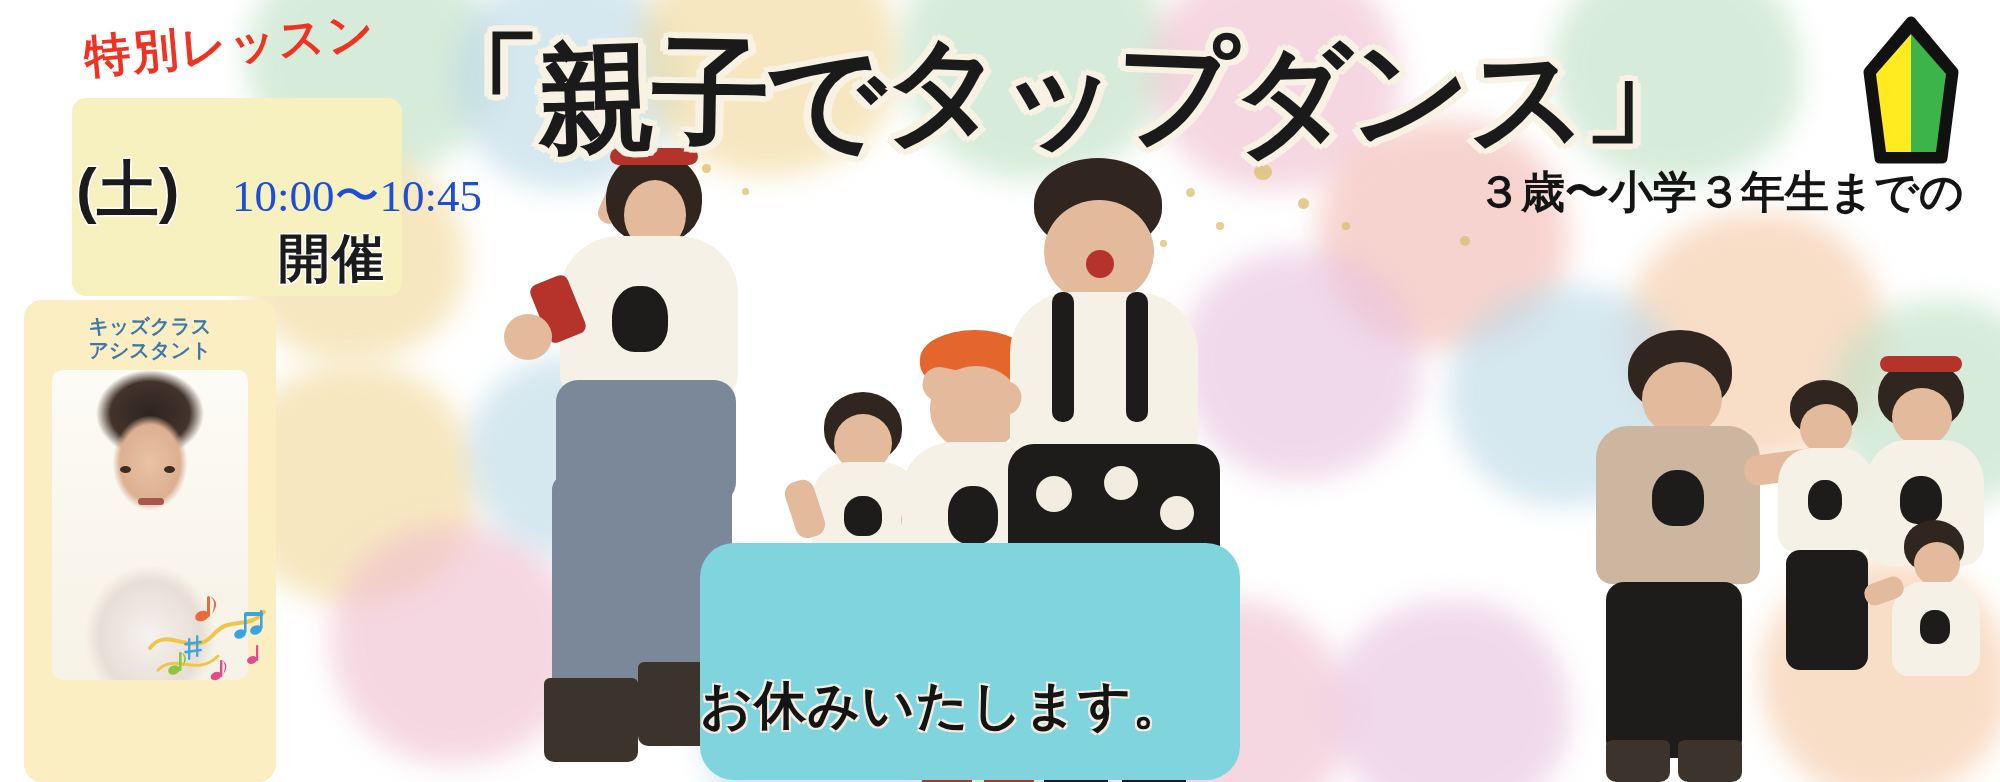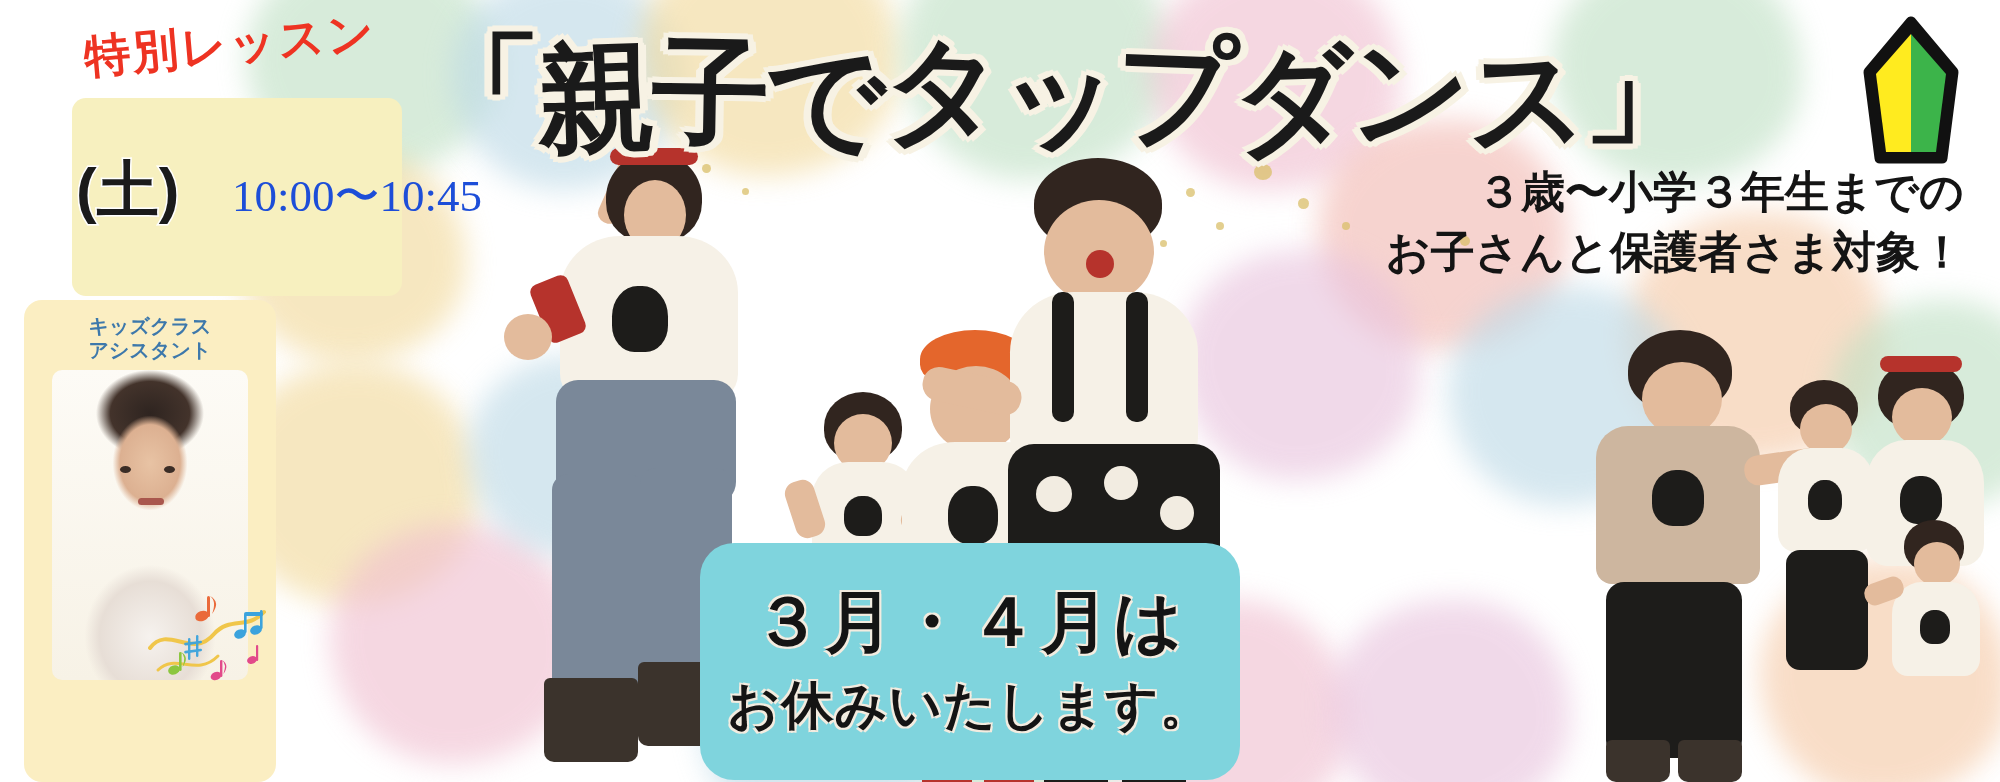--- a/index.html
+++ b/index.html
@@ -195,21 +195,21 @@
     font-size:68px;
     font-weight:bold;
     color:#141414;
     letter-spacing:4px;
     text-shadow:2px 2px 0 #f3ece0,-2px 2px 0 #f3ece0,2px -2px 0 #f3ece0,-2px -2px 0 #f3ece0;
   }
   #notice-line2 {
     position:absolute;
     left:0; top:128px;
     width:100%;
-    text-align:center;
+    text-align:left;
     font-size:52px;
     font-weight:bold;
     color:#141414;
     letter-spacing:1px;
     text-shadow:2px 2px 0 #f3ece0,-2px 2px 0 #f3ece0,2px -2px 0 #f3ece0,-2px -2px 0 #f3ece0;
   }
 
   
   .figure { position:absolute; pointer-events:none; }
   .f-skin  { position:absolute; border-radius:50%; background:#e3bb9c; }
@@ -353,20 +353,21 @@
     <div class="f-shirt" style="left:344px;top:252px;width:88px;height:94px;"></div>
     <div class="f-logo" style="left:372px;top:280px;width:30px;height:34px;"></div>
     <div class="f-skin" style="left:316px;top:250px;width:40px;height:22px;transform:rotate(-20deg);border-radius:10px;"></div>
   </div>
 
   <div id="special-lesson">特別レッスン</div>
 
   <div id="schedule-card"></div>
   <div id="schedule-day">(土)</div>
   <div id="schedule-time">10:00〜10:45</div>
+  <div id="schedule-hold">開催</div>
 
   <div id="teacher-card">
     <div id="teacher-role">キッズクラス
 アシスタント</div>
     <div id="teacher-photo">
       <div class="face-dot" style="left:68px;top:96px;width:11px;height:7px;"></div>
       <div class="face-dot" style="left:112px;top:96px;width:11px;height:7px;"></div>
       <div class="face-dot" style="left:86px;top:128px;width:26px;height:7px;border-radius:4px;background:#a9574d;"></div>
     </div>
     <svg id="music-notes" viewBox="0 0 130 110" aria-hidden="true">
@@ -411,20 +412,19 @@
     <span class="t-ch" style="transform:translateY(-6px);">「</span><span class="t-ch" style="transform:rotate(-2deg) translateY(4px);">親</span><span class="t-ch" style="transform:rotate(1deg) translateY(-2px);">子</span><span class="t-ch" style="transform:rotate(-2deg) translateY(6px);">で</span><span class="t-ch" style="transform:rotate(2deg) translateY(-4px);">タ</span><span class="t-ch" style="transform:rotate(-3deg) translateY(2px);">ッ</span><span class="t-ch" style="transform:rotate(2deg) translateY(-3px);">プ</span><span class="t-ch" style="transform:rotate(-2deg) translateY(5px);">ダ</span><span class="t-ch" style="transform:rotate(3deg) translateY(-2px);">ン</span><span class="t-ch" style="transform:rotate(-2deg) translateY(4px);">ス</span><span class="t-ch" style="transform:translateY(-4px);">」</span>
   </div>
 
   <svg id="beginner-mark" viewBox="0 0 118 152" aria-hidden="true">
     <path d="M59 4 L105 58 L93 148 L25 148 L13 58 Z" fill="none" stroke="#ffffff" stroke-width="16" stroke-linejoin="round"></path>
     <path d="M59 8 L101 58 L90 144 L28 144 L17 58 Z" fill="#111111" stroke="#111111" stroke-width="11" stroke-linejoin="round"></path>
     <path d="M59 20 L59 138 L34 138 L24 60 Z" fill="#ffeb1f"></path>
     <path d="M59 20 L94 60 L84 138 L59 138 Z" fill="#3cb44a"></path>
   </svg>
 
-  <div id="target-text"><span>３歳〜小学３年生までの</span><br><span>お子さんと保護者さま対象！</span></div>
+  <div id="target-text"><span>３歳〜小学３年生までの</span><br></div>
 
   <div id="notice-box">
-    <div id="notice-line1">３月・４月は</div>
     <div id="notice-line2">お休みいたします。</div>
   </div>
 
 </div>
 
 </body></html>

